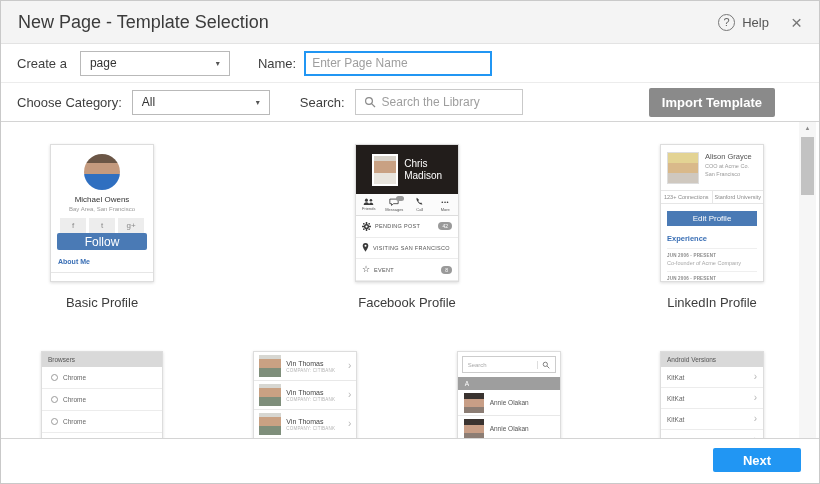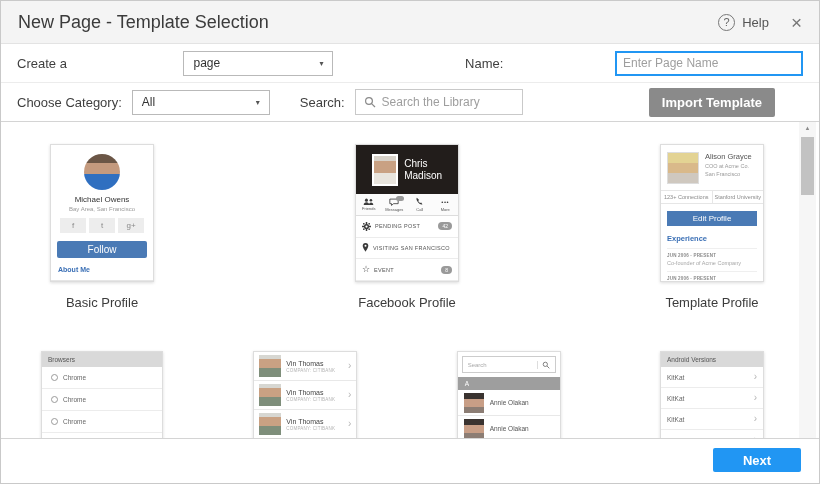--- a/index.html
+++ b/index.html
@@ -10,21 +10,21 @@
   .titlebar { position:absolute; top:0; left:0; right:0; height:43px; background:#f4f4f4;
               border-bottom:1px solid #e3e3e3; display:flex; align-items:center; padding:12px 17px; }
   .title { font-size:18px; color:#3b3b3b; }
   .titlebar-right { margin-left:auto; display:flex; align-items:center; }
   .help-icon { width:17px; height:17px; border:1px solid #777; border-radius:50%; color:#666;
                font-size:11px; display:flex; align-items:center; justify-content:center; cursor:pointer; }
   .help-label { font-size:13px; color:#555; margin-left:7px; cursor:pointer; }
   .close-icon { font-size:19px; color:#777; margin-left:22px; line-height:1; cursor:pointer; }
 
   
-  .form-row { position:absolute; left:0; right:0; display:flex; align-items:center; padding:0 16px;justify-content:space-between; }
+  .form-row { position:absolute; left:0; right:0; display:flex; align-items:center; padding:0 16px; }
   .row1 { top:43px; height:39px; border-bottom:1px solid #ececec; }
   .row2 { top:82px; height:38px; }
   .f-label { font-size:13px; color:#3f3f3f; white-space:nowrap; }
   .select { display:flex; align-items:center; justify-content:space-between; border:1px solid #b9b9b9;
             background:#fff; height:25px; padding:0 9px; font-size:12px; color:#333; cursor:pointer; }
   .sel-page { width:150px; margin-left:13px; }
   .sel-all  { width:138px; margin-left:10px; }
   .sel-arrow { font-size:8px; color:#555; }
   .name-label { margin-left:28px; }
   .name-box { margin-left:8px; width:188px; height:25px; border:2px solid #2196f3; display:flex;
@@ -65,22 +65,22 @@
 
   
   .card-basic { width:104px; height:138px; display:flex; flex-direction:column; align-items:center; }
   .avatar-circle { width:36px; height:36px; border-radius:50%; margin-top:9px;
      background:linear-gradient(180deg,#6b5646 0%,#6b5646 26%,#c49a7e 26%,#c49a7e 56%,#2f6fc0 56%,#2f6fc0 100%); }
   .bp-name { font-size:8px; color:#333; margin-top:5px; }
   .bp-loc { font-size:6px; color:#9a9a9a; margin-top:2px; }
   .bp-social { display:flex; gap:3px; margin-top:6px; }
   .soc { width:26px; height:15px; background:#ededed; color:#8a8a8a; font-size:8px; display:flex;
          align-items:center; justify-content:center; }
-  .bp-follow { width:90px; height:17px; background:#4a7ab5; color:#fff; font-size:10px; border-radius:2px;
-               display:flex; align-items:center; justify-content:center; margin-top:8px; }
+  .bp-follow { width:90px; height:17px; background:#4a7ab5; color:#fff; font-size:12px; border-radius:2px;
+               display:flex; align-items:center; justify-content:center; margin-top:0; }
   .bp-about { align-self:flex-start; margin:8px 0 0 7px; font-size:7px; font-weight:bold; color:#3a6fb5; }
   .bp-div { width:100%; border-top:1px solid #e6e6e6; margin-top:7px; }
 
   
   .card-fb { width:104px; height:138px; display:flex; flex-direction:column; }
   .fb-head { height:50px; background:#221d1b; display:flex; align-items:center; padding:0 16px; }
   .fb-photo { width:32px; height:32px; border:2px solid #fff;
      background:linear-gradient(180deg,#d8d2c9 0%,#d8d2c9 18%,#c9a183 18%,#c9a183 62%,#e8e4dd 62%,#e8e4dd 100%); }
   .fb-name { color:#fff; font-size:10px; line-height:12px; margin-left:6px; width:44px; }
   .fb-actions { height:22px; background:#fbfbfb; border-bottom:1px solid #ddd; display:flex; }
@@ -303,21 +303,21 @@
             <div class="li-exp">Experience</div>
             <div class="li-entry">
               <div class="li-date">JUN 2006 - PRESENT</div>
               <div class="li-erole">Co-founder of Acme Company</div>
             </div>
             <div class="li-entry">
               <div class="li-date">JUN 2006 - PRESENT</div>
 
             </div>
           </div>
-          <div class="caption">Template Profile</div>
+          <div class="caption">LinkedIn Profile</div>
         </div>
       </div>
 
       <div class="card-row row-b">
 
         <div class="cell">
           <div class="card card-browsers">
             <div class="list-header">Browsers</div>
             <div class="radio-row">
                 <span class="radio"></span>

